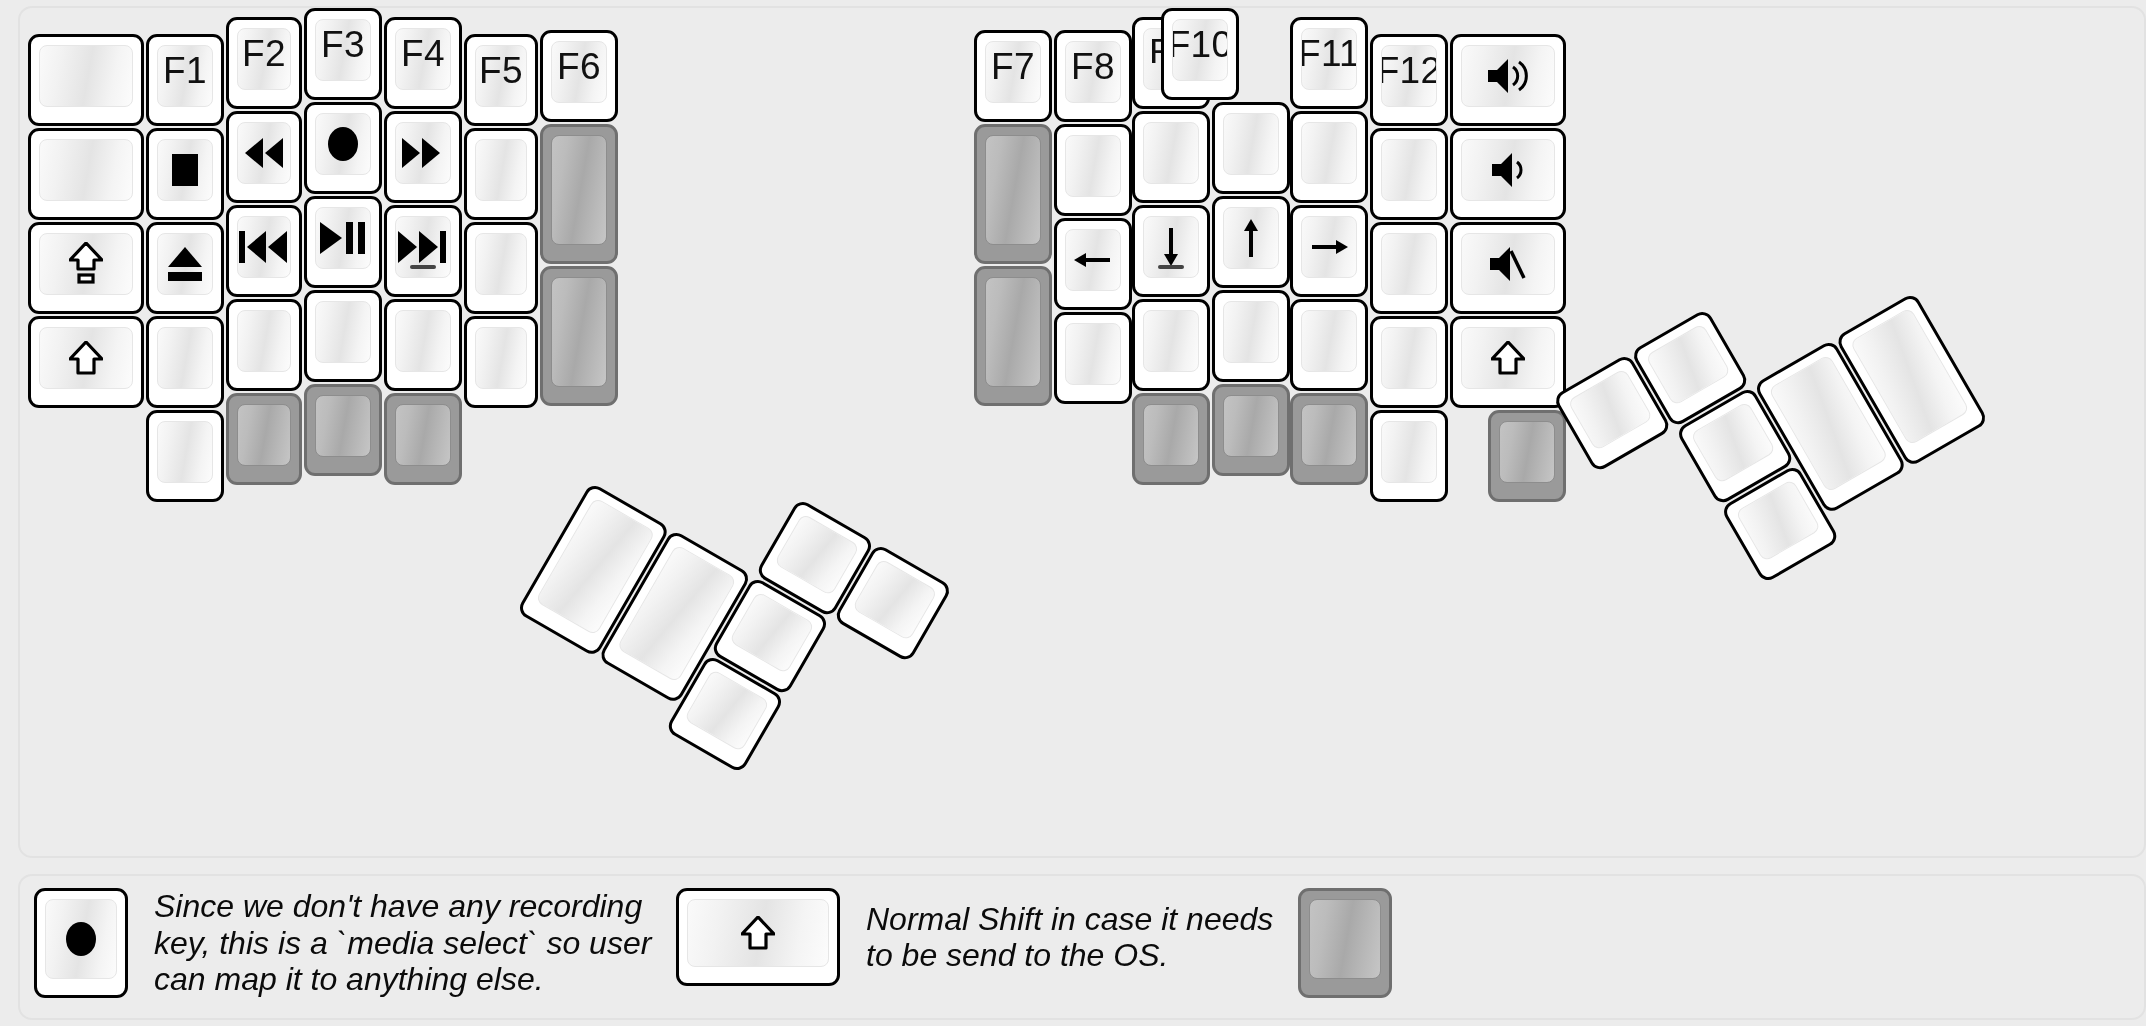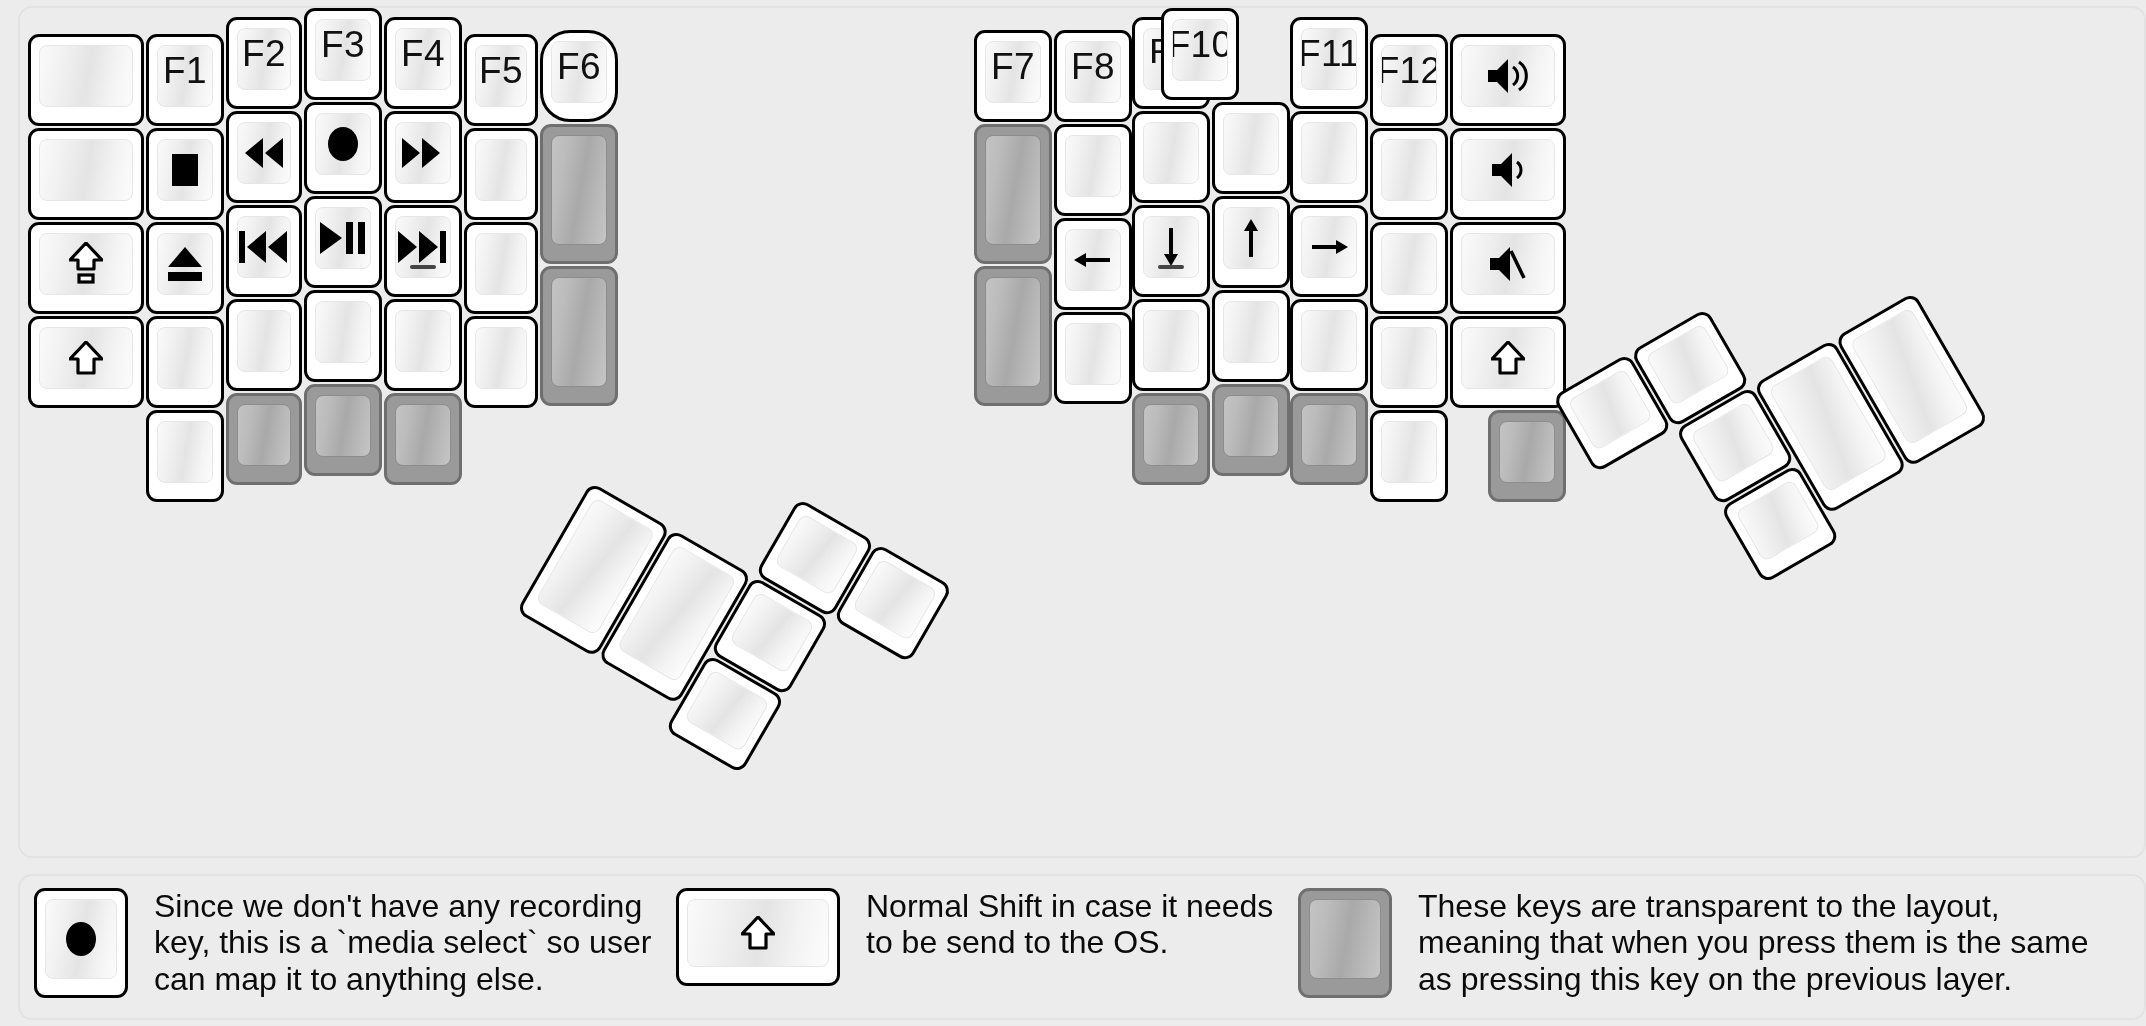--- a/index.html
+++ b/index.html
@@ -66,21 +66,21 @@
   .top.topalign{align-items:flex-start;padding-top:6px;}
 
   
   .title{
     position:absolute;
     font-size:44px;color:#111;
     white-space:nowrap;
   }
 
   
-  .legend-item{position:absolute;display:flex;align-items:flex-start;}
+  .legend-item{position:absolute;display:flex;align-items:center;font-style:italic;}
   .legend-key{
     position:relative;box-sizing:border-box;
     border:3px solid #000;border-radius:11px;background:#fff;
     flex:0 0 auto;
   }
   .legend-key > .top{
     position:absolute;left:8px;right:8px;top:8px;bottom:16px;
     border-radius:8px;border:1px solid #e6e6e6;
     background:linear-gradient(100deg,#fafafa 0%,#f2f2f2 22%,#e4e4e4 52%,#f4f4f4 78%,#fcfcfc 100%);
     display:flex;align-items:center;justify-content:center;
@@ -264,21 +264,21 @@
       </div>
       <div class="key" style="left: 452px; top: 128px; width: 74px; height: 92px;">
         <div class="top"></div>
       </div>
       <div class="key" style="left: 452px; top: 222px; width: 74px; height: 92px;">
         <div class="top"></div>
       </div>
       <div class="key" style="left: 452px; top: 316px; width: 74px; height: 92px;">
         <div class="top"></div>
       </div>
-      <div class="key" style="left: 528px; top: 30px; width: 78px; height: 92px; border-radius: 30px;">
+      <div class="key" style="left: 528px; top: 30px; width: 78px; height: 92px;">
         <div class="top topalign">
           <span class="lbl">F6</span>
         </div>
       </div>
       <div class="key trans" style="left: 528px; top: 124px; width: 78px; height: 140px;">
         <div class="top"></div>
       </div>
       <div class="key trans" style="left: 528px; top: 266px; width: 78px; height: 140px;">
         <div class="top"></div>
       </div>
@@ -513,19 +513,16 @@
             </span>
           </div>
         </div>
         <div class="legend-text">Normal Shift in case it needs
 to be send to the OS.</div>
       </div>
       <div class="legend-item" style="left: 1286px; top: 888px;">
         <div class="legend-key trans" style="width: 94px; height: 110px;">
           <div class="top"></div>
         </div>
-        <div class="legend-text">These keys are transparent to the layout,
-meaning that when you press them is the same
-as pressing this key on the previous layer.</div>
       </div>
     </div>
 
 </div>
 
 </body></html>

